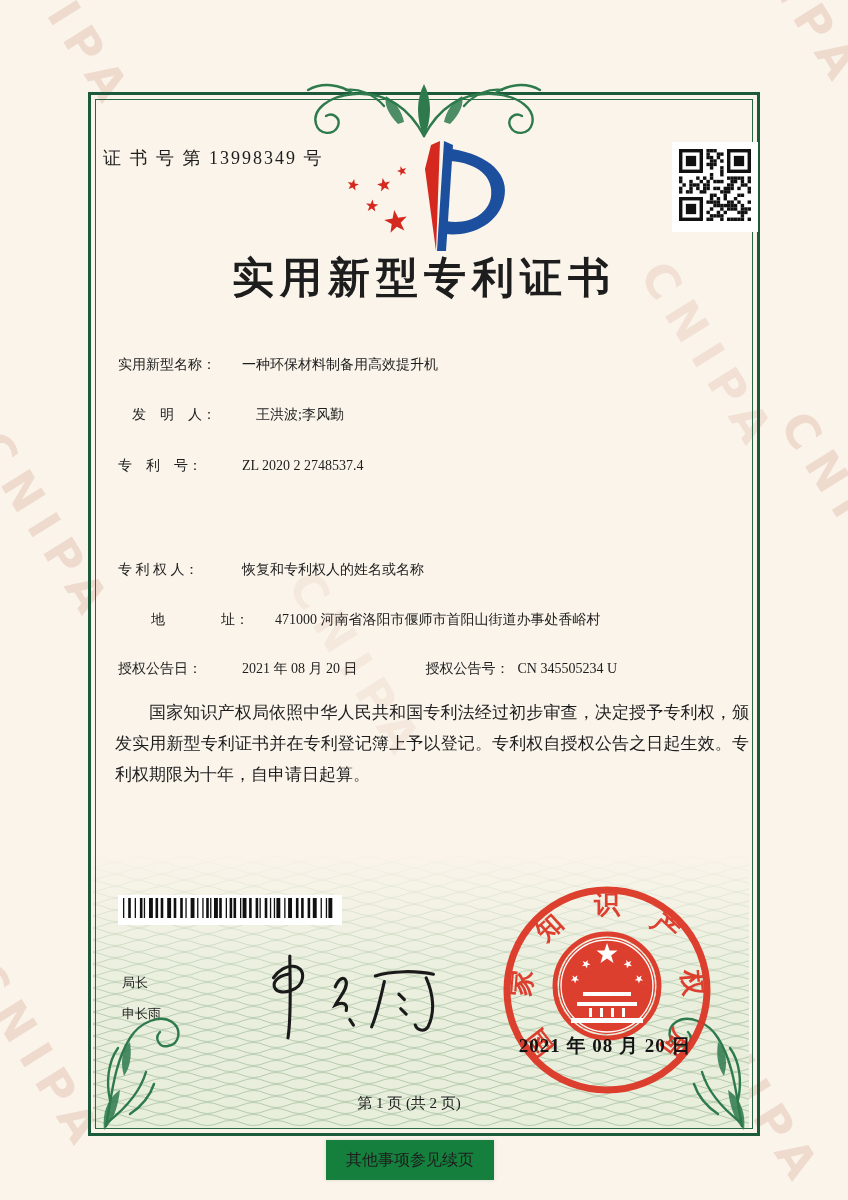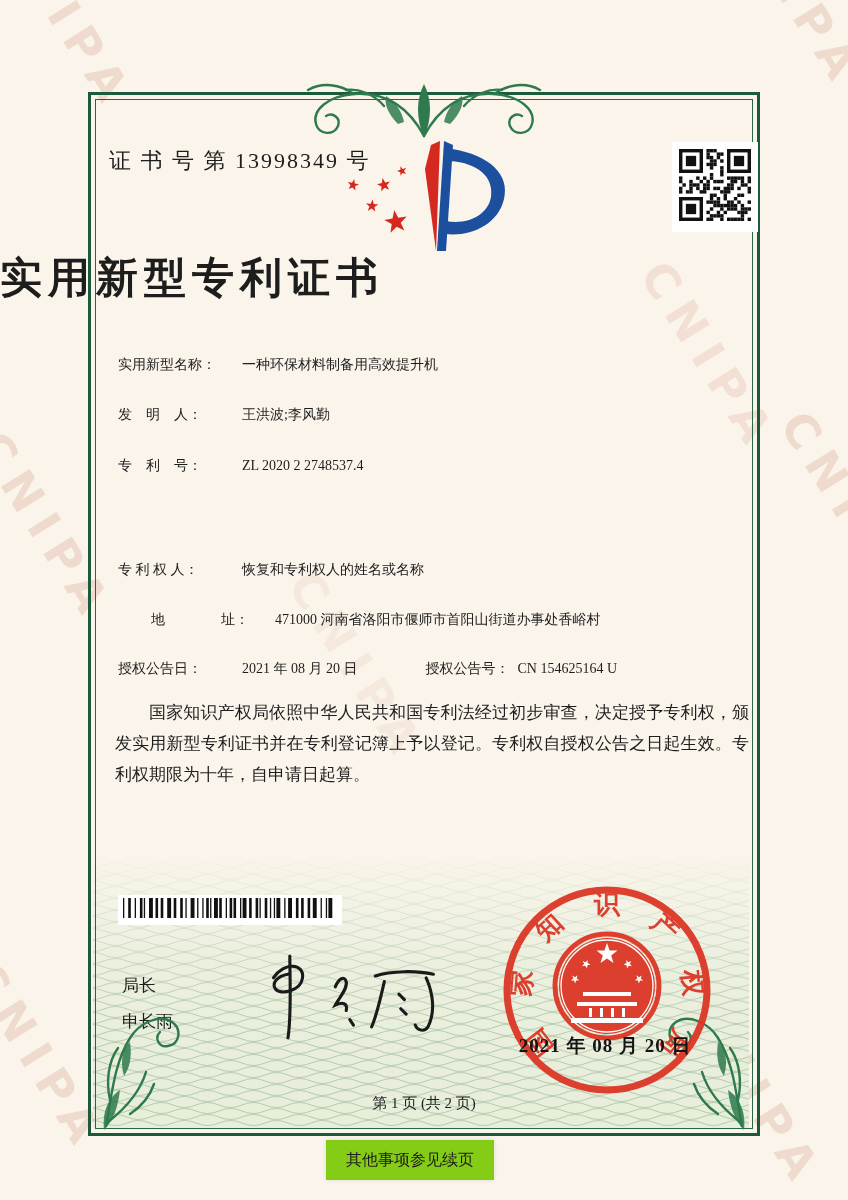--- a/index.html
+++ b/index.html
@@ -7,39 +7,39 @@
         font-family:"Liberation Serif","DejaVu Serif",serif;color:#1d1d1d;}
   .wm{position:absolute;font-family:"DejaVu Sans","Liberation Sans",sans-serif;
       font-weight:bold;font-size:46px;letter-spacing:12px;color:rgba(219,166,146,.32);
       transform:rotate(58deg);z-index:0;white-space:nowrap;}
   .frame-outer{position:absolute;left:88px;top:92px;width:666px;height:1038px;
       border:3px solid #1b5a3a;z-index:1;}
   .frame-inner{position:absolute;left:4px;top:4px;right:4px;bottom:4px;border:1px solid #266746;}
   .ornament{position:absolute;z-index:3;}
   .guilloche{position:absolute;left:93px;top:856px;width:656px;height:272px;z-index:1;
       background:linear-gradient(180deg,rgba(236,241,226,0) 0%,rgba(233,239,221,.85) 40%,#e7eeda 100%);}
-  .certno{position:absolute;left:109px;top:146px;font-size:22px;letter-spacing:2px;z-index:2;}
-  .title{position:absolute;left:0;top:250px;width:848px;text-align:left;font-size:42px;
+  .certno{position:absolute;left:103px;top:146px;font-size:18px;letter-spacing:2px;z-index:2;}
+  .title{position:absolute;left:0;top:250px;width:848px;text-align:center;font-size:42px;
       font-weight:bold;letter-spacing:6px;z-index:2;}
   .row{position:absolute;left:118px;font-size:14px;z-index:2;white-space:nowrap;}
   .row .lbl{display:inline-block;width:116px;}
   .row .val{margin-left:8px;}
   .row .lbl2{margin-left:68px;text-align:center;}
   .paras{position:absolute;left:115px;top:697px;width:634px;font-size:17px;line-height:31px;
       text-align:justify;z-index:2;}
   .paras p{margin:0;text-indent:2em;}
   .barcode-wrap{position:absolute;left:118px;top:895px;background:#fff;padding:2px 3px;z-index:2;}
-  .director{position:absolute;left:122px;top:974px;font-size:17px;z-index:2;}
+  .director{position:absolute;left:122px;top:974px;font-size:13px;z-index:2;}
   .director div{margin-bottom:13px;}
   .sig{position:absolute;left:248px;top:948px;z-index:2;}
   .seal{position:absolute;left:492px;top:875px;z-index:3;opacity:.94;}
   .seal-date{position:absolute;left:515px;top:1033px;width:180px;text-align:center;font-size:19px;
       font-weight:bold;color:#141414;z-index:4;letter-spacing:1px;}
-  .page-num{position:absolute;left:16px;top:1094px;width:816px;text-align:center;font-size:15px;z-index:2;}
-  .note-box{position:absolute;left:326px;top:1140px;width:168px;height:40px;background:#84cc16;
+  .page-num{position:absolute;left:1px;top:1094px;width:816px;text-align:center;font-size:15px;z-index:2;}
+  .note-box{position:absolute;left:326px;top:1140px;width:168px;height:40px;background:#15803d;
       box-shadow:0 0 4px rgba(0,0,0,.12);display:flex;align-items:center;justify-content:center;
       font-size:16px;z-index:2;}
   .qr-wrap{position:absolute;left:672px;top:142px;background:#fff;padding:7px;z-index:2;}
   .logo{position:absolute;left:340px;top:136px;z-index:2;}
 </style>
 </head>
 <body>
 
 <div class="page">
 
@@ -302,34 +302,34 @@
         <rect x="3.4285714285714284" y="51.42857142857142" width="17.142857142857142" height="17.142857142857142" fill="#fff"></rect>
         <rect x="6.857142857142857" y="54.857142857142854" width="10.285714285714285" height="10.285714285714285" fill="#111"></rect>
       </svg>
   </div>
 
   <div class="title">实用新型专利证书</div>
 
   <div class="row" style="top:356px;">
     <span class="lbl">实用新型名称：</span><span class="val">一种环保材料制备用高效提升机</span>
   </div>
-  <div class="row" style="top:406px;">
+  <div class="row" style="top:406px;margin-left:14px;">
     <span class="lbl">发　明　人：</span><span class="val">王洪波;李风勤</span>
   </div>
   <div class="row" style="top:457px;">
     <span class="lbl">专　利　号：</span><span class="val">ZL 2020 2 2748537.4</span>
   </div>
   <div class="row" style="top:561px;">
     <span class="lbl">专 利 权 人：</span><span class="val">恢复和专利权人的姓名或名称</span>
   </div>
   <div class="row" style="top:611px;margin-left:33px;">
     <span class="lbl">地　　　　址：</span><span class="val">471000 河南省洛阳市偃师市首阳山街道办事处香峪村</span>
   </div>
   <div class="row" style="top:660px;">
-    <span class="lbl">授权公告日：</span><span class="val">2021 年 08 月 20 日</span><span class="lbl2">授权公告号：</span><span class="val">CN 154625164 U</span>
+    <span class="lbl">授权公告日：</span><span class="val">2021 年 08 月 20 日</span><span class="lbl2">授权公告号：</span><span class="val">CN 345505234 U</span>
   </div>
 
   <div class="paras">
     <p>国家知识产权局依照中华人民共和国专利法经过初步审查，决定授予专利权，颁发实用新型专利证书并在专利登记簿上予以登记。专利权自授权公告之日起生效。专利权期限为十年，自申请日起算。</p>
   </div>
 
   <div class="barcode-wrap">
     <svg id="barcode" width="218" height="22">
         <rect x="2" y="1" width="1.3" height="20" fill="#111"></rect>
         <rect x="7.2" y="1" width="2.6" height="20" fill="#111"></rect>

